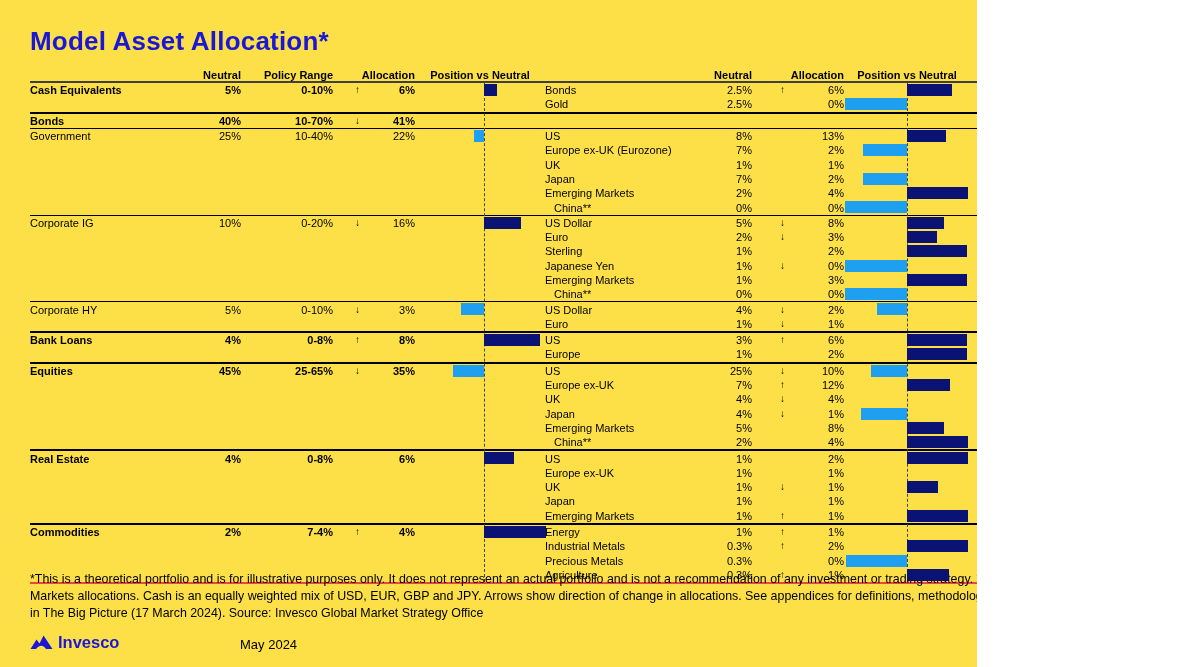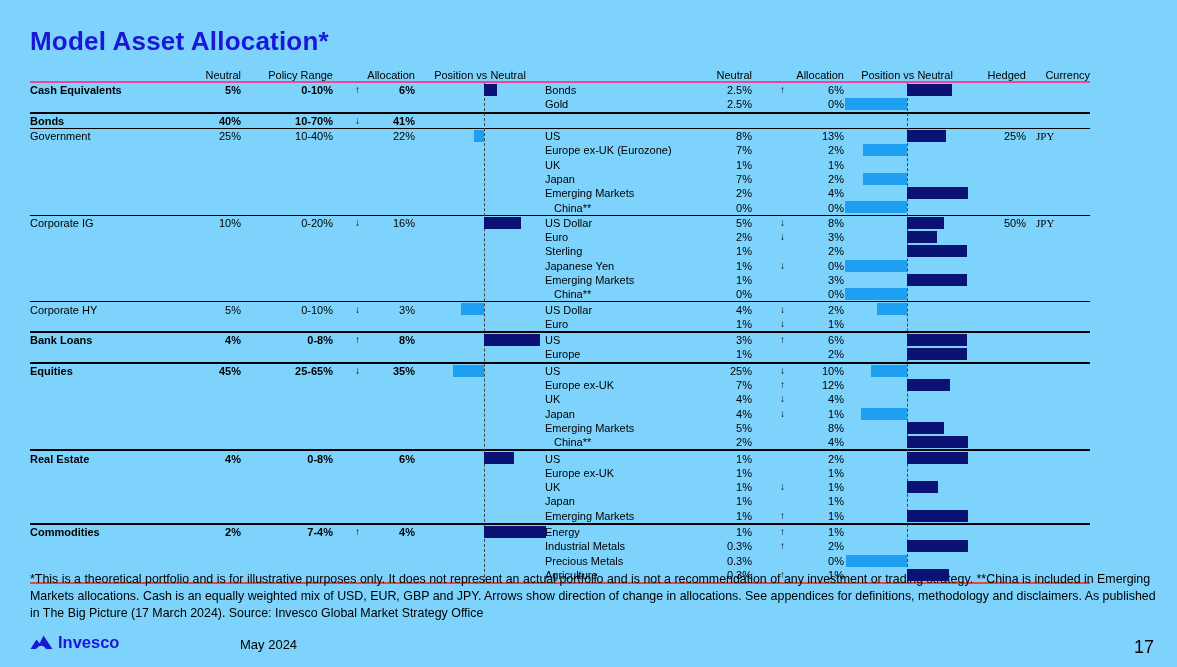--- a/index.html
+++ b/index.html
@@ -1,22 +1,22 @@
 <!DOCTYPE html>
 <html style="--brand: #1B17D6; --over: #0A1273; --under: #1F9FF0;"><head>
 <meta charset="utf-8">
 <style>
   html,body{margin:0;padding:0;background:#fff;}
-  .page{position:relative;width:1177px;height:667px;background:#7dd3fc;
-        font-family:"Liberation Sans",sans-serif;overflow:hidden;color:#000;}
+  .page{position:relative;width:933px;height:667px;background:#fde047;
+        font-family:"Liberation Sans",sans-serif;overflow:hidden;color:#000;padding-left:44px;}
   .title{position:absolute;left:30px;top:26px;font-size:26px;font-weight:bold;
          color:var(--brand);letter-spacing:.2px;}
   .table{position:absolute;left:30px;top:66px;width:1060px;}
   .hrow{display:grid;grid-template-columns:165px 46px 92px 82px 130px 165px 42px 92px 126px 56px 64px;
-        font-size:11px;font-weight:normal;height:15px;align-items:end;border-bottom:2px solid #ec4899;}
+        font-size:11px;font-weight:bold;height:15px;align-items:end;border-bottom:2px solid #404040;}
   .hr{text-align:right;white-space:nowrap;}
   .hc{text-align:center;white-space:nowrap;}
   .tbody{position:relative;border-bottom:2px solid #ef4444;}
   .axis{position:absolute;top:0;bottom:0;width:0;border-left:1px dashed #444;z-index:0;}
   .axisL{left:454px;}
   .axisR{left:877px;}
   .div-major{border-top:2px solid #000;}
   .div-minor{border-top:1px solid #000;}
   .trow{display:grid;grid-template-columns:165px 46px 92px 36px 46px 130px 165px 42px 42px 50px 126px 56px 64px;
         height:14.3px;font-size:11px;align-items:center;line-height:14px;}

